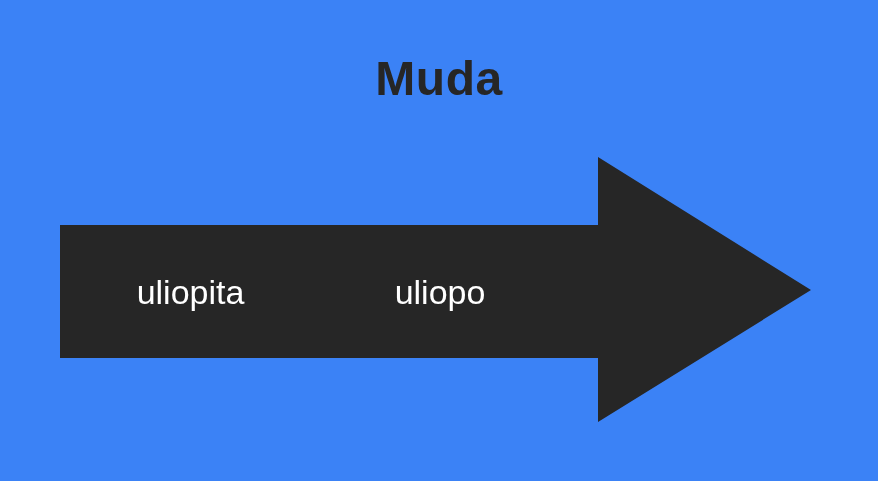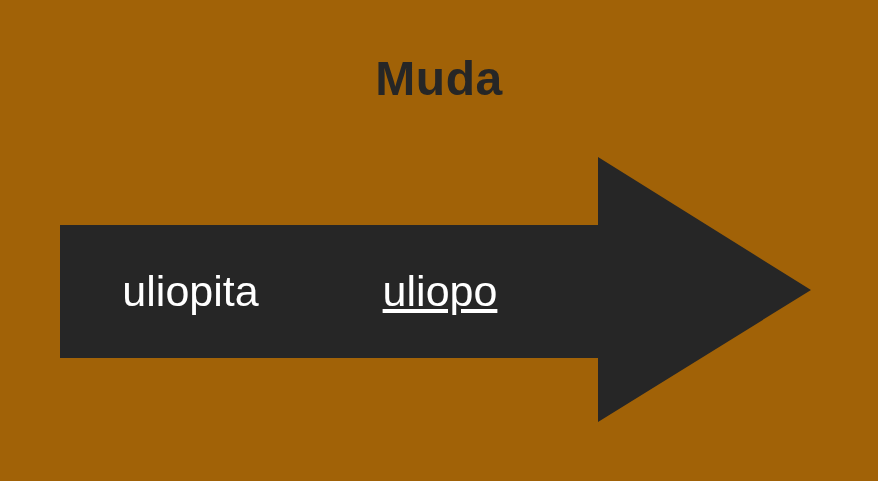--- a/index.html
+++ b/index.html
@@ -11,21 +11,21 @@
     height: 481px;
     background: #ffffff;
     font-family: "Liberation Sans", sans-serif;
     overflow: hidden;
     position: relative;
   }
   #canvas {
     position: relative;
     width: 878px;
     height: 481px;
-    background: #a16207;
+    background: #3b82f6;
   }
   .title {
     position: absolute;
     left: 0;
     top: 50px;
     width: 878px;
     text-align: center;
     font-size: 48px;
     font-weight: bold;
     color: #262626;
@@ -55,27 +55,27 @@
     pointer-events: none;
   }
   .arrow-label {
     position: absolute;
     top: 0;
     height: 133px;
     display: flex;
     align-items: center;
     justify-content: center;
     color: #ffffff;
-    font-size: 43px;
+    font-size: 34px;
     font-weight: normal;
     white-space: nowrap;
     line-height: 1;
   }
   .lbl0 { left: 18px;  width: 225px; }
-  .lbl1 { left: 275px; width: 210px; text-decoration: underline; }
+  .lbl1 { left: 275px; width: 210px; }
   .lbl2 { left: 510px; width: 160px; }
 </style>
 </head>
 <body>
 
 <div id="canvas">
 
   <div class="title">Muda</div>
 
   <div class="arrow-wrap">

